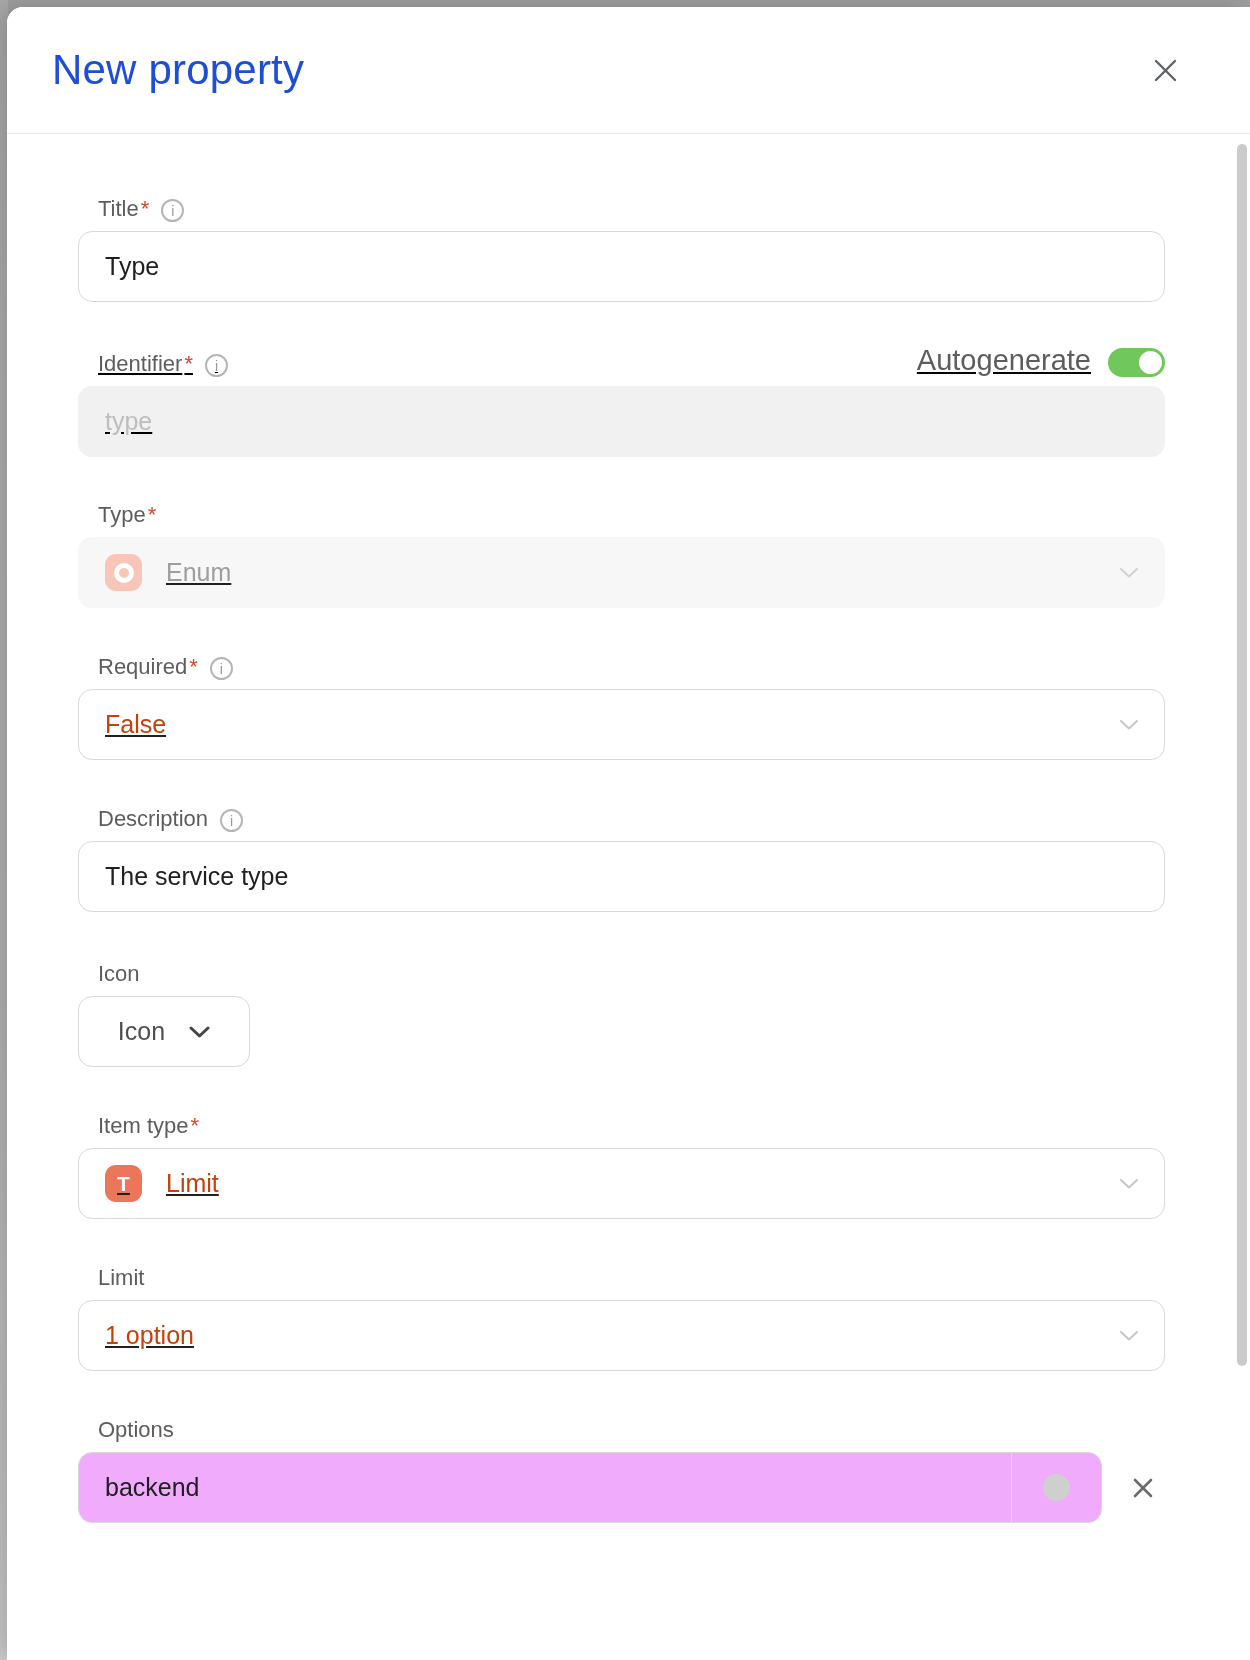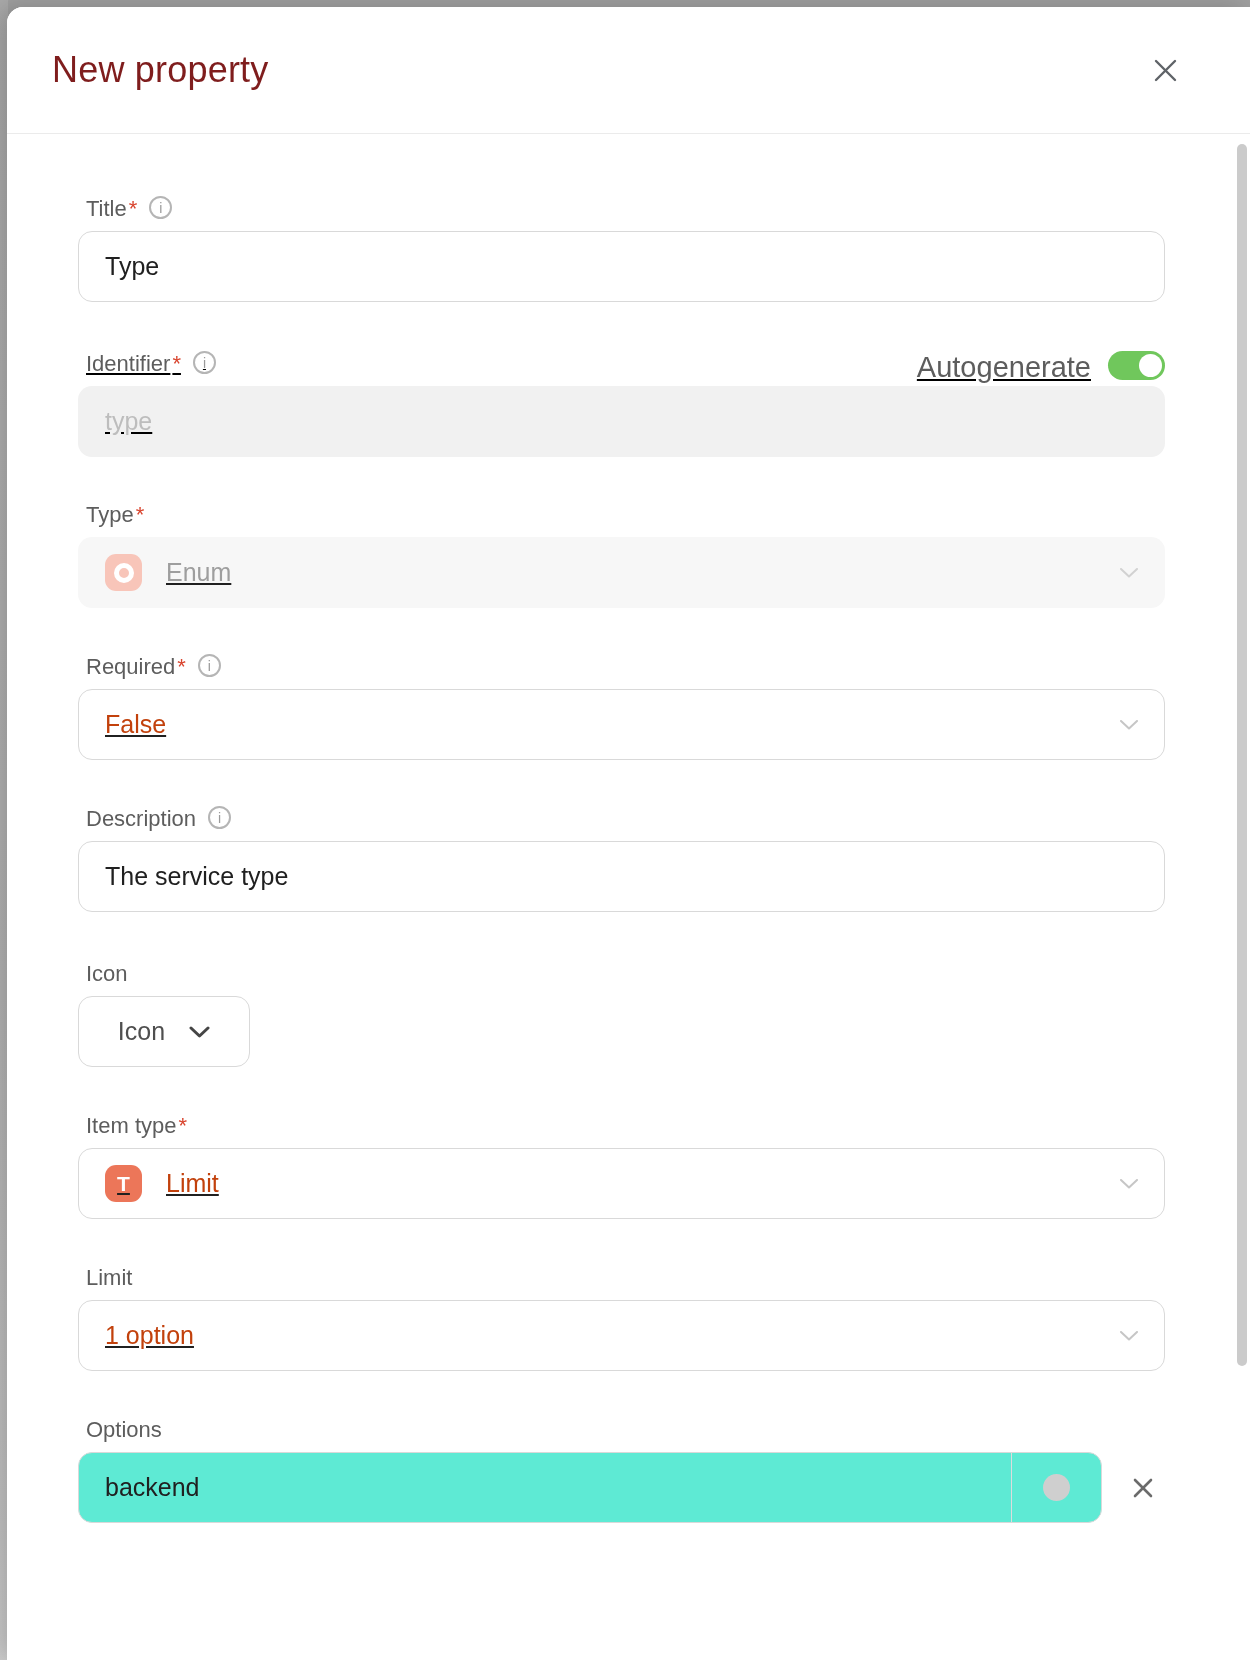--- a/index.html
+++ b/index.html
@@ -16,26 +16,26 @@
   .modal{
     position:absolute;left:7px;top:7px;width:1243px;height:1653px;
     background:#ffffff;border-top-left-radius:16px;
     box-shadow:-8px 0 24px rgba(0,0,0,.18);
   }
   .modal-header{
     height:127px;display:flex;align-items:center;justify-content:space-between;
     padding:0 67px 0 45px;border-bottom:1px solid #ebebeb;box-sizing:border-box;
     border-top-left-radius:16px;background:#fff;
   }
-  .modal-title{font-size:36px;color:#7f1d1d;font-weight:500;letter-spacing:.2px;}
+  .modal-title{font-size:42px;color:#1d4ed8;font-weight:500;letter-spacing:.2px;}
   .close-btn{background:none;border:none;padding:4px;cursor:pointer;line-height:0;}
   .content{padding:62px 0 0 71px;}
   .field{width:1087px;}
   .label-row{
-    display:flex;align-items:flex-start;height:26px;margin:0 0 9px 8px;
+    display:flex;align-items:flex-end;height:26px;margin:0 0 9px 20px;
     font-size:22px;color:#5d5d5d;
   }
   .ast{color:#d9452f;margin-left:2px;}
   .info{
     width:23px;height:23px;border:2px solid #b5b5b5;border-radius:50%;
     margin-left:12px;display:flex;align-items:center;justify-content:center;
     font-size:14px;color:#9a9a9a;box-sizing:border-box;flex:0 0 auto;
   }
   .spacer{flex:1;}
   .auto-label{font-size:29px;color:#5d5d5d;margin-right:17px;}
@@ -62,21 +62,21 @@
   .enum-icon .ring{width:10px;height:10px;border:5px solid #ffffff;border-radius:50%;}
   .string-icon{background:#ec7659;color:#fff;font-size:21px;font-weight:bold;}
   .icon-btn{
     width:172px;height:71px;border:1.5px solid #d9d9d9;border-radius:14px;background:#fff;
     box-sizing:border-box;display:flex;align-items:center;justify-content:center;gap:24px;
     font-size:25px;color:#4f4f4f;cursor:pointer;
   }
   .gap49{margin-bottom:49px;} .gap45{margin-bottom:45px;text-decoration:underline;} .gap46{margin-bottom:46px;}
   .opt-row{display:flex;align-items:center;margin-bottom:53px;}
   .opt-box{
-    width:1024px;height:71px;border:1.5px solid #d9d9d9;border-radius:14px;background:#5eead4;
+    width:1024px;height:71px;border:1.5px solid #d9d9d9;border-radius:14px;background:#f0abfc;
     box-sizing:border-box;display:flex;align-items:stretch;overflow:hidden;flex:0 0 auto;
   }
   .opt-input{
     flex:1;border:none;outline:none;font-size:25px;color:#202020;
     padding:0 26px;font-family:inherit;background:transparent;
   }
   .swatch-box{
     width:89px;border-left:1px solid #dcdcdc;display:flex;align-items:center;justify-content:center;
     cursor:pointer;flex:0 0 auto;
   }

